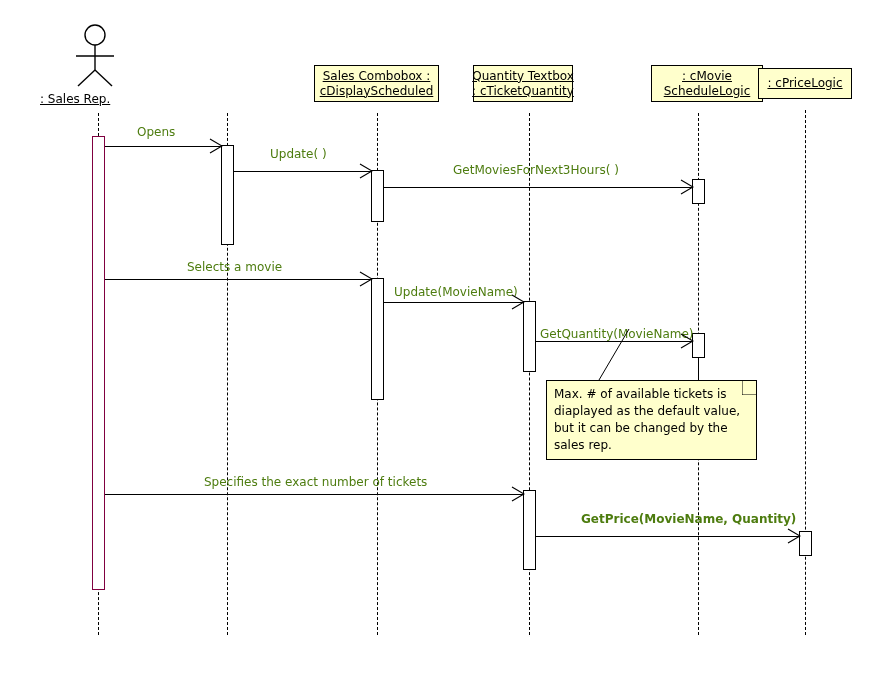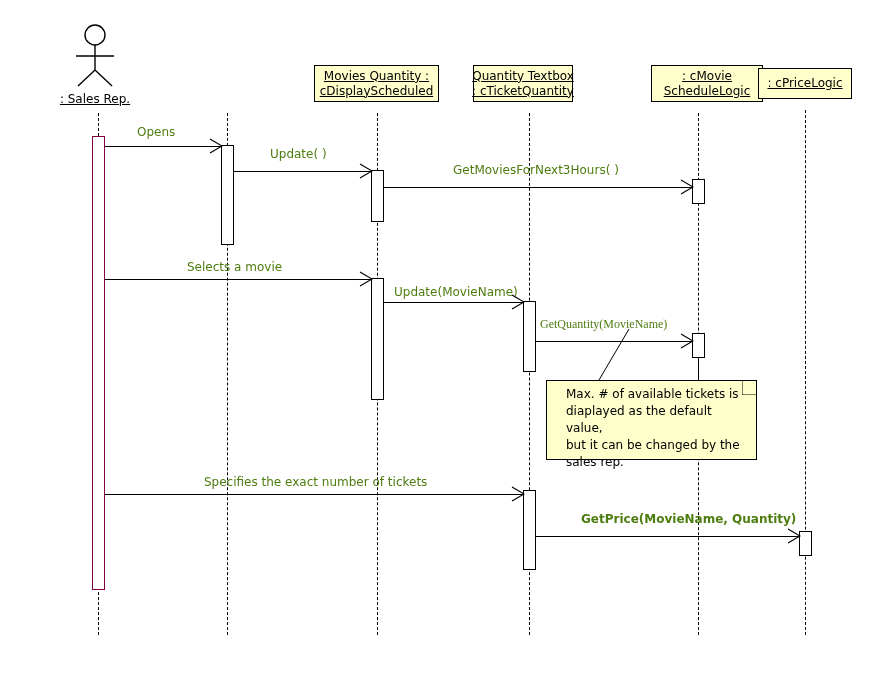--- a/index.html
+++ b/index.html
@@ -22,21 +22,21 @@
   
   .actor {
     position: absolute;
   }
   .actor-label {
     position: absolute;
     font-size: 12px;
     color: #000000;
     text-decoration: underline;
     white-space: nowrap;
-    text-align: center;
+    text-align: left;
   }
 
   
   .lifeline-head {
     position: absolute;
     box-sizing: border-box;
     background: #ffffcc;
     border: 1px solid #000000;
     display: flex;
     flex-direction: column;
@@ -89,21 +89,21 @@
     color: #4d7c0f;
     white-space: nowrap;
   }
 
   
   .note {
     position: absolute;
     box-sizing: border-box;
     background: #ffffcc;
     border: 1px solid #000000;
-    padding: 5px 7px 4px 19px;
+    padding: 5px 7px 4px 7px;
     font-size: 12px;
     line-height: 17px;
     color: #000000;
   }
   .note-fold {
     position: absolute;
     top: 0;
     right: 0;
     width: 14px;
     height: 14px;
@@ -129,21 +129,21 @@
       <line x1="25" y1="21" x2="25" y2="46" stroke="#000000" stroke-width="1.4"></line>
       <line x1="6" y1="32" x2="44" y2="32" stroke="#000000" stroke-width="1.4"></line>
       <line x1="25" y1="46" x2="8" y2="62" stroke="#000000" stroke-width="1.4"></line>
       <line x1="25" y1="46" x2="42" y2="62" stroke="#000000" stroke-width="1.4"></line>
     </svg>
   </div>
   <div class="actor-label" style="left:40px; top:92px; width:110px;">: Sales Rep.</div>
 
 
   <div class="lifeline-head" style="left:314px; top:65px; width:125px; height:37px;">
-    <div class="ln">Movies Quantity :</div>
+    <div class="ln">Sales Combobox :</div>
     <div class="ln">cDisplayScheduled</div>
   </div>
 
   <div class="lifeline-head" style="left:473px; top:65px; width:100px; height:37px;">
     <div class="ln">Quantity Textbox</div>
     <div class="ln">: cTicketQuantity</div>
   </div>
 
   <div class="lifeline-head" style="left:651px; top:65px; width:112px; height:37px;align-items:center;">
     <div class="ln">: cMovie</div>
@@ -209,21 +209,21 @@
   </div>
 
   <div class="msg-label" style="left:394px; top:285px;">Update(MovieName)</div>
   <div class="msg-line" style="left:384px; top:302px; width:139px;"></div>
   <div class="msg-arrow" style="left:511px; top:294px;">
     <svg width="14" height="16" viewBox="0 0 14 16">
       <polyline points="1,1 13,8 1,15" fill="none" stroke="#000000" stroke-width="1.2"></polyline>
     </svg>
   </div>
 
-  <div class="msg-label" style="left:540px; top:317px;font-family:Liberation Serif, serif;">GetQuantity(MovieName)</div>
+  <div class="msg-label" style="left:540px; top:327px;">GetQuantity(MovieName)</div>
   <div class="msg-line" style="left:536px; top:341px; width:156px;"></div>
   <div class="msg-arrow" style="left:680px; top:333px;">
     <svg width="14" height="16" viewBox="0 0 14 16">
       <polyline points="1,1 13,8 1,15" fill="none" stroke="#000000" stroke-width="1.2"></polyline>
     </svg>
   </div>
 
   <div class="msg-label" style="left:204px; top:475px;">Specifies the exact number of tickets</div>
   <div class="msg-line" style="left:105px; top:494px; width:418px;"></div>
   <div class="msg-arrow" style="left:511px; top:486px;">

